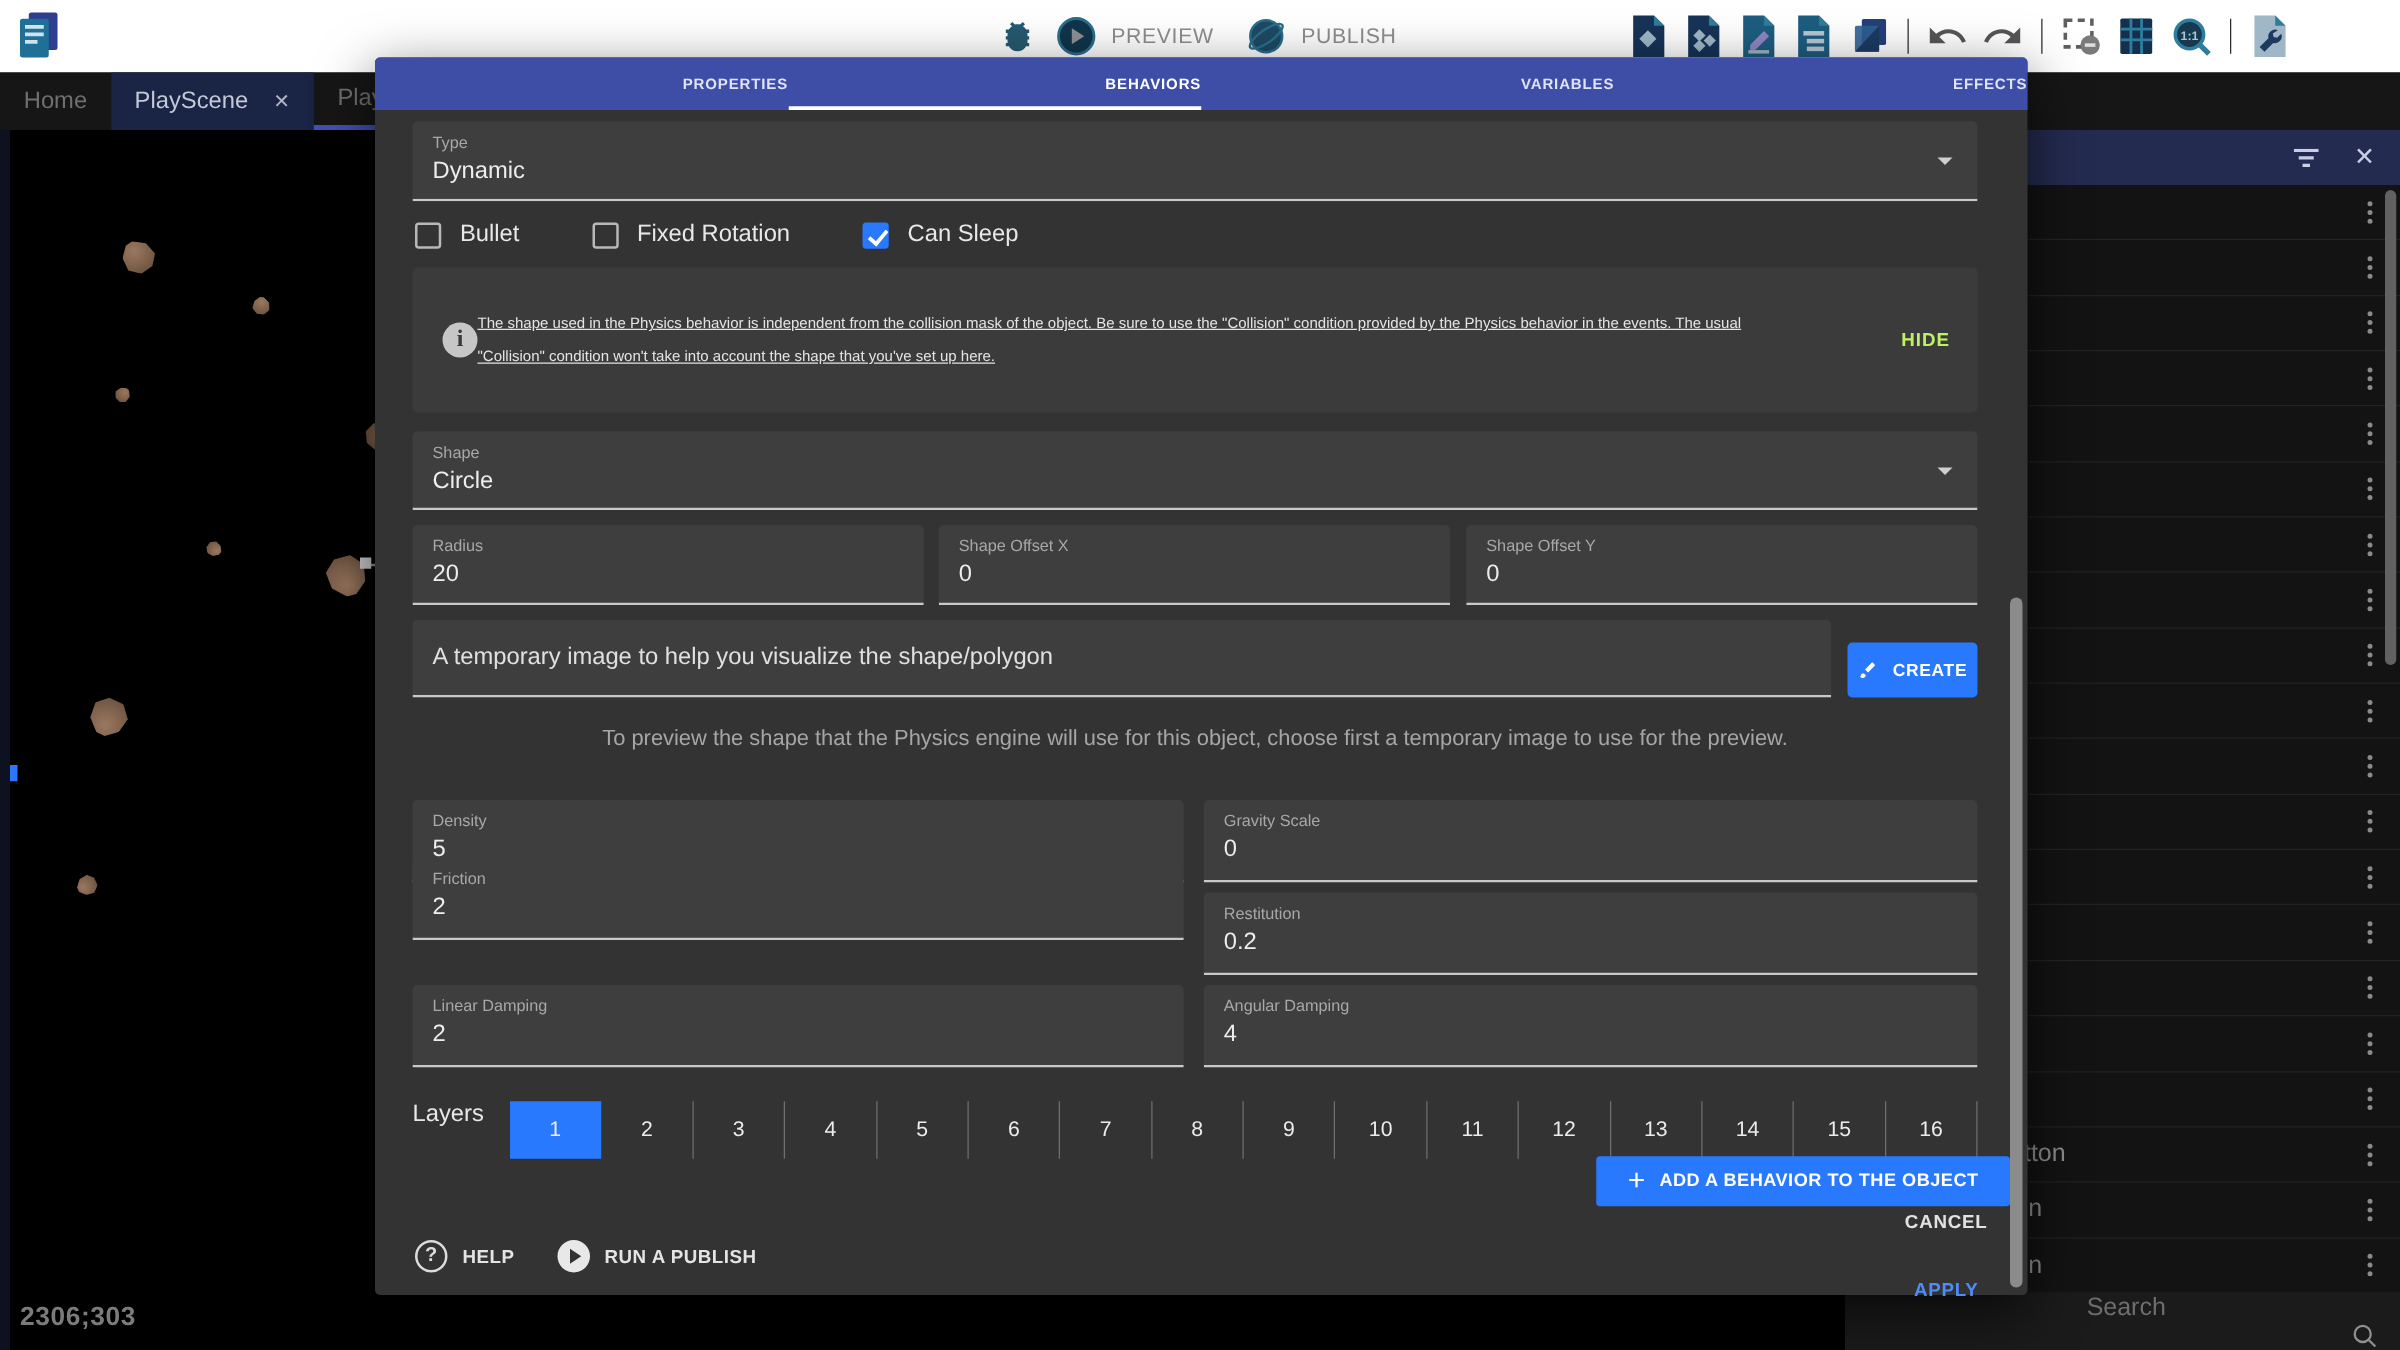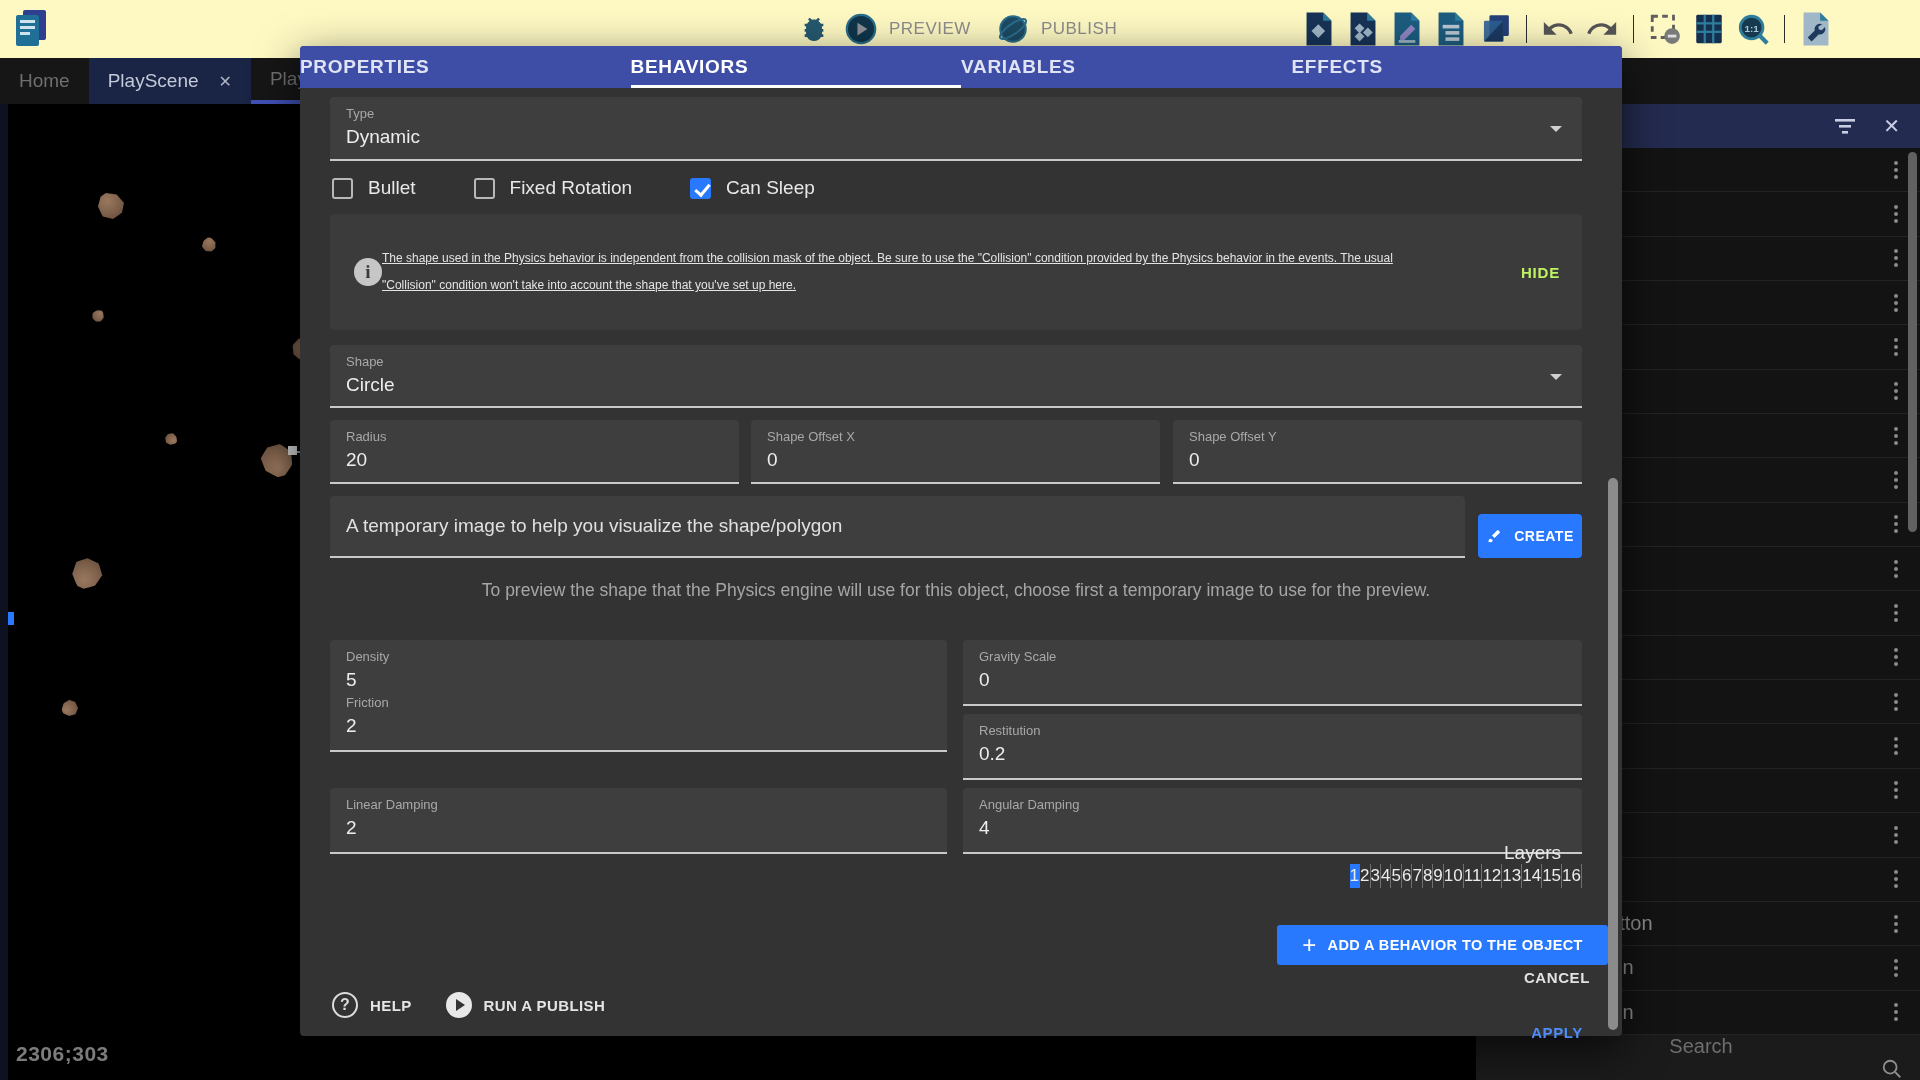--- a/index.html
+++ b/index.html
@@ -5,21 +5,21 @@
   * { margin:0; padding:0; box-sizing:border-box; }
   html,body { background:#000; }
   button { background:none; border:none; cursor:pointer; font-family:inherit; }
   #app {
     position:relative; width:1920px; height:1080px; overflow:hidden;
     background:#000; font-family:"Liberation Sans", sans-serif;
     -webkit-font-smoothing:antialiased;
   }
 
   
-  .topbar { position:absolute; top:0; left:0; right:0; height:58px; background:#fef9c3; z-index:3; }
+  .topbar { position:absolute; top:0; left:0; right:0; height:58px; background:#ffffff; z-index:3; }
   .logo { position:absolute; left:12px; top:7px; }
   .center-tools { position:absolute; left:795px; top:10px; display:flex; align-items:center; gap:9px; }
   .tool-label { color:#8d8d8d; font-size:17px; letter-spacing:.5px; margin-right:14px; }
   .right-tools { position:absolute; left:1300px; top:10px; display:flex; align-items:center; gap:6px; }
   .tool-btn { width:38px; height:38px; display:flex; align-items:center; justify-content:center; }
   .tool-sep { width:1px; height:28px; background:#2c2c2c; margin:0 6px; }
 
   
   .tabbar { position:absolute; top:58px; left:0; right:0; height:46px; background:#161616; display:flex; align-items:stretch; z-index:3; }
   .etab { display:flex; align-items:center; padding:0 19px; color:#6f6f6f; font-size:19px; white-space:nowrap; }
@@ -48,21 +48,21 @@
   .kebab i { width:4px; height:4px; border-radius:50%; background:#8a8a8a; display:block; }
   .panel-search { position:absolute; left:0; right:0; top:931px; height:45px; background:#1b1b1b; display:flex; align-items:center; padding:0 16px 0 22px;flex-direction:column; }
   .search-text { color:#6e6e6e; font-size:20px; }
   .panel-search svg { margin-left:auto; }
   .panel-scrollbar { position:absolute; right:3px; top:48px; width:9px; height:380px; background:#616161; border-radius:5px; }
 
   
   .dialog { position:absolute; left:300px; top:46px; width:1322px; height:990px; background:#333333; border-radius:4px;
             box-shadow:0 14px 45px rgba(0,0,0,.65); z-index:10; }
   .dtabs { position:absolute; top:0; left:0; right:0; height:42px; background:#3e4da6; border-radius:4px 4px 0 0; display:flex; }
-  .dtab { flex:1; display:flex; align-items:center; justify-content:flex-start; color:#dfe3f4; font-size:19px; font-weight:700; letter-spacing:.7px; position:relative; }
+  .dtab { flex:1; display:flex; align-items:center; justify-content:flex-end; color:#dfe3f4; font-size:12px; font-weight:700; letter-spacing:.7px; position:relative; }
   .dtab.active { color:#ffffff; }
   .dtab.active::after { content:""; position:absolute; left:0; right:0; bottom:0; height:3px; background:#fff; }
 
   .tfield { position:absolute; background:#3e3e3e; border-radius:4px 4px 0 0; border-bottom:2px solid #c9c9c9; padding:9px 16px 0; }
   .flabel { font-size:13px; color:#a8a8a8; }
   .fvalue { font-size:19px; color:#ededed; margin-top:5px; white-space:nowrap; }
   .dd::after { content:""; position:absolute; right:20px; top:50%; margin-top:-2px; border:6px solid transparent; border-top-color:#cfcfcf; }
 
   .f-type   { left:30px; top:51px;  width:1252px; height:64px; }
   .f-shape  { left:30px; top:299px; width:1252px; height:63px; }
@@ -89,21 +89,21 @@
              display:flex; align-items:center; padding:0 22px 0 24px; }
   .info-icon { width:28px; height:28px; border-radius:50%; background:#c6c6c6; color:#3a3a3a; display:flex; align-items:center;
                justify-content:center; font-weight:800; font-size:19px; flex:none; font-family:"Liberation Serif", serif; }
   .info-text { width:1068px; color:#e4e4e4; font-size:12px; line-height:27px;text-decoration:underline; }
   .hide-btn { margin-left:auto; color:#bef264; font-size:15px; letter-spacing:.8px; font-weight:600; }
 
   .create-btn { position:absolute; left:1178px; top:468px; width:104px; height:44px; background:#2979ff; border-radius:4px;
                 color:#fff; display:flex; align-items:center; justify-content:center; gap:12px; font-size:14px; font-weight:700; letter-spacing:.5px; }
   .hint { position:absolute; left:30px; top:534px; width:1252px; text-align:center; color:#a6a6a6; font-size:17.5px; }
 
-  .layers-row { position:absolute; left:30px; top:796px; width:1252px; height:46px; display:flex; align-items:flex-end;flex-direction:column; }
+  .layers-row { position:absolute; left:30px; top:835px; width:1252px; height:46px; display:flex; align-items:flex-start; }
   .layers-label { color:#e8e8e8; font-size:19px; width:78px; flex:none; }
   .layer-cells { flex:1; display:flex; height:46px; }
   .layer-cell { flex:1; display:flex; align-items:center; justify-content:center; color:#ececec; font-size:17px;
                 border-right:1px solid #6f6f6f; cursor:pointer; }
   .layer-cell.selected { background:#2979ff; border-right-color:transparent; }
 
   .add-behavior-btn { position:absolute; left:977px; top:879px; width:331px; height:40px; background:#2979ff; border-radius:3px;
                       color:#fff; display:flex; align-items:center; justify-content:center; gap:11px; font-size:14.5px;
                       font-weight:700; letter-spacing:.4px; }
   .plus-glyph { font-size:24px; font-weight:400; line-height:20px; }

